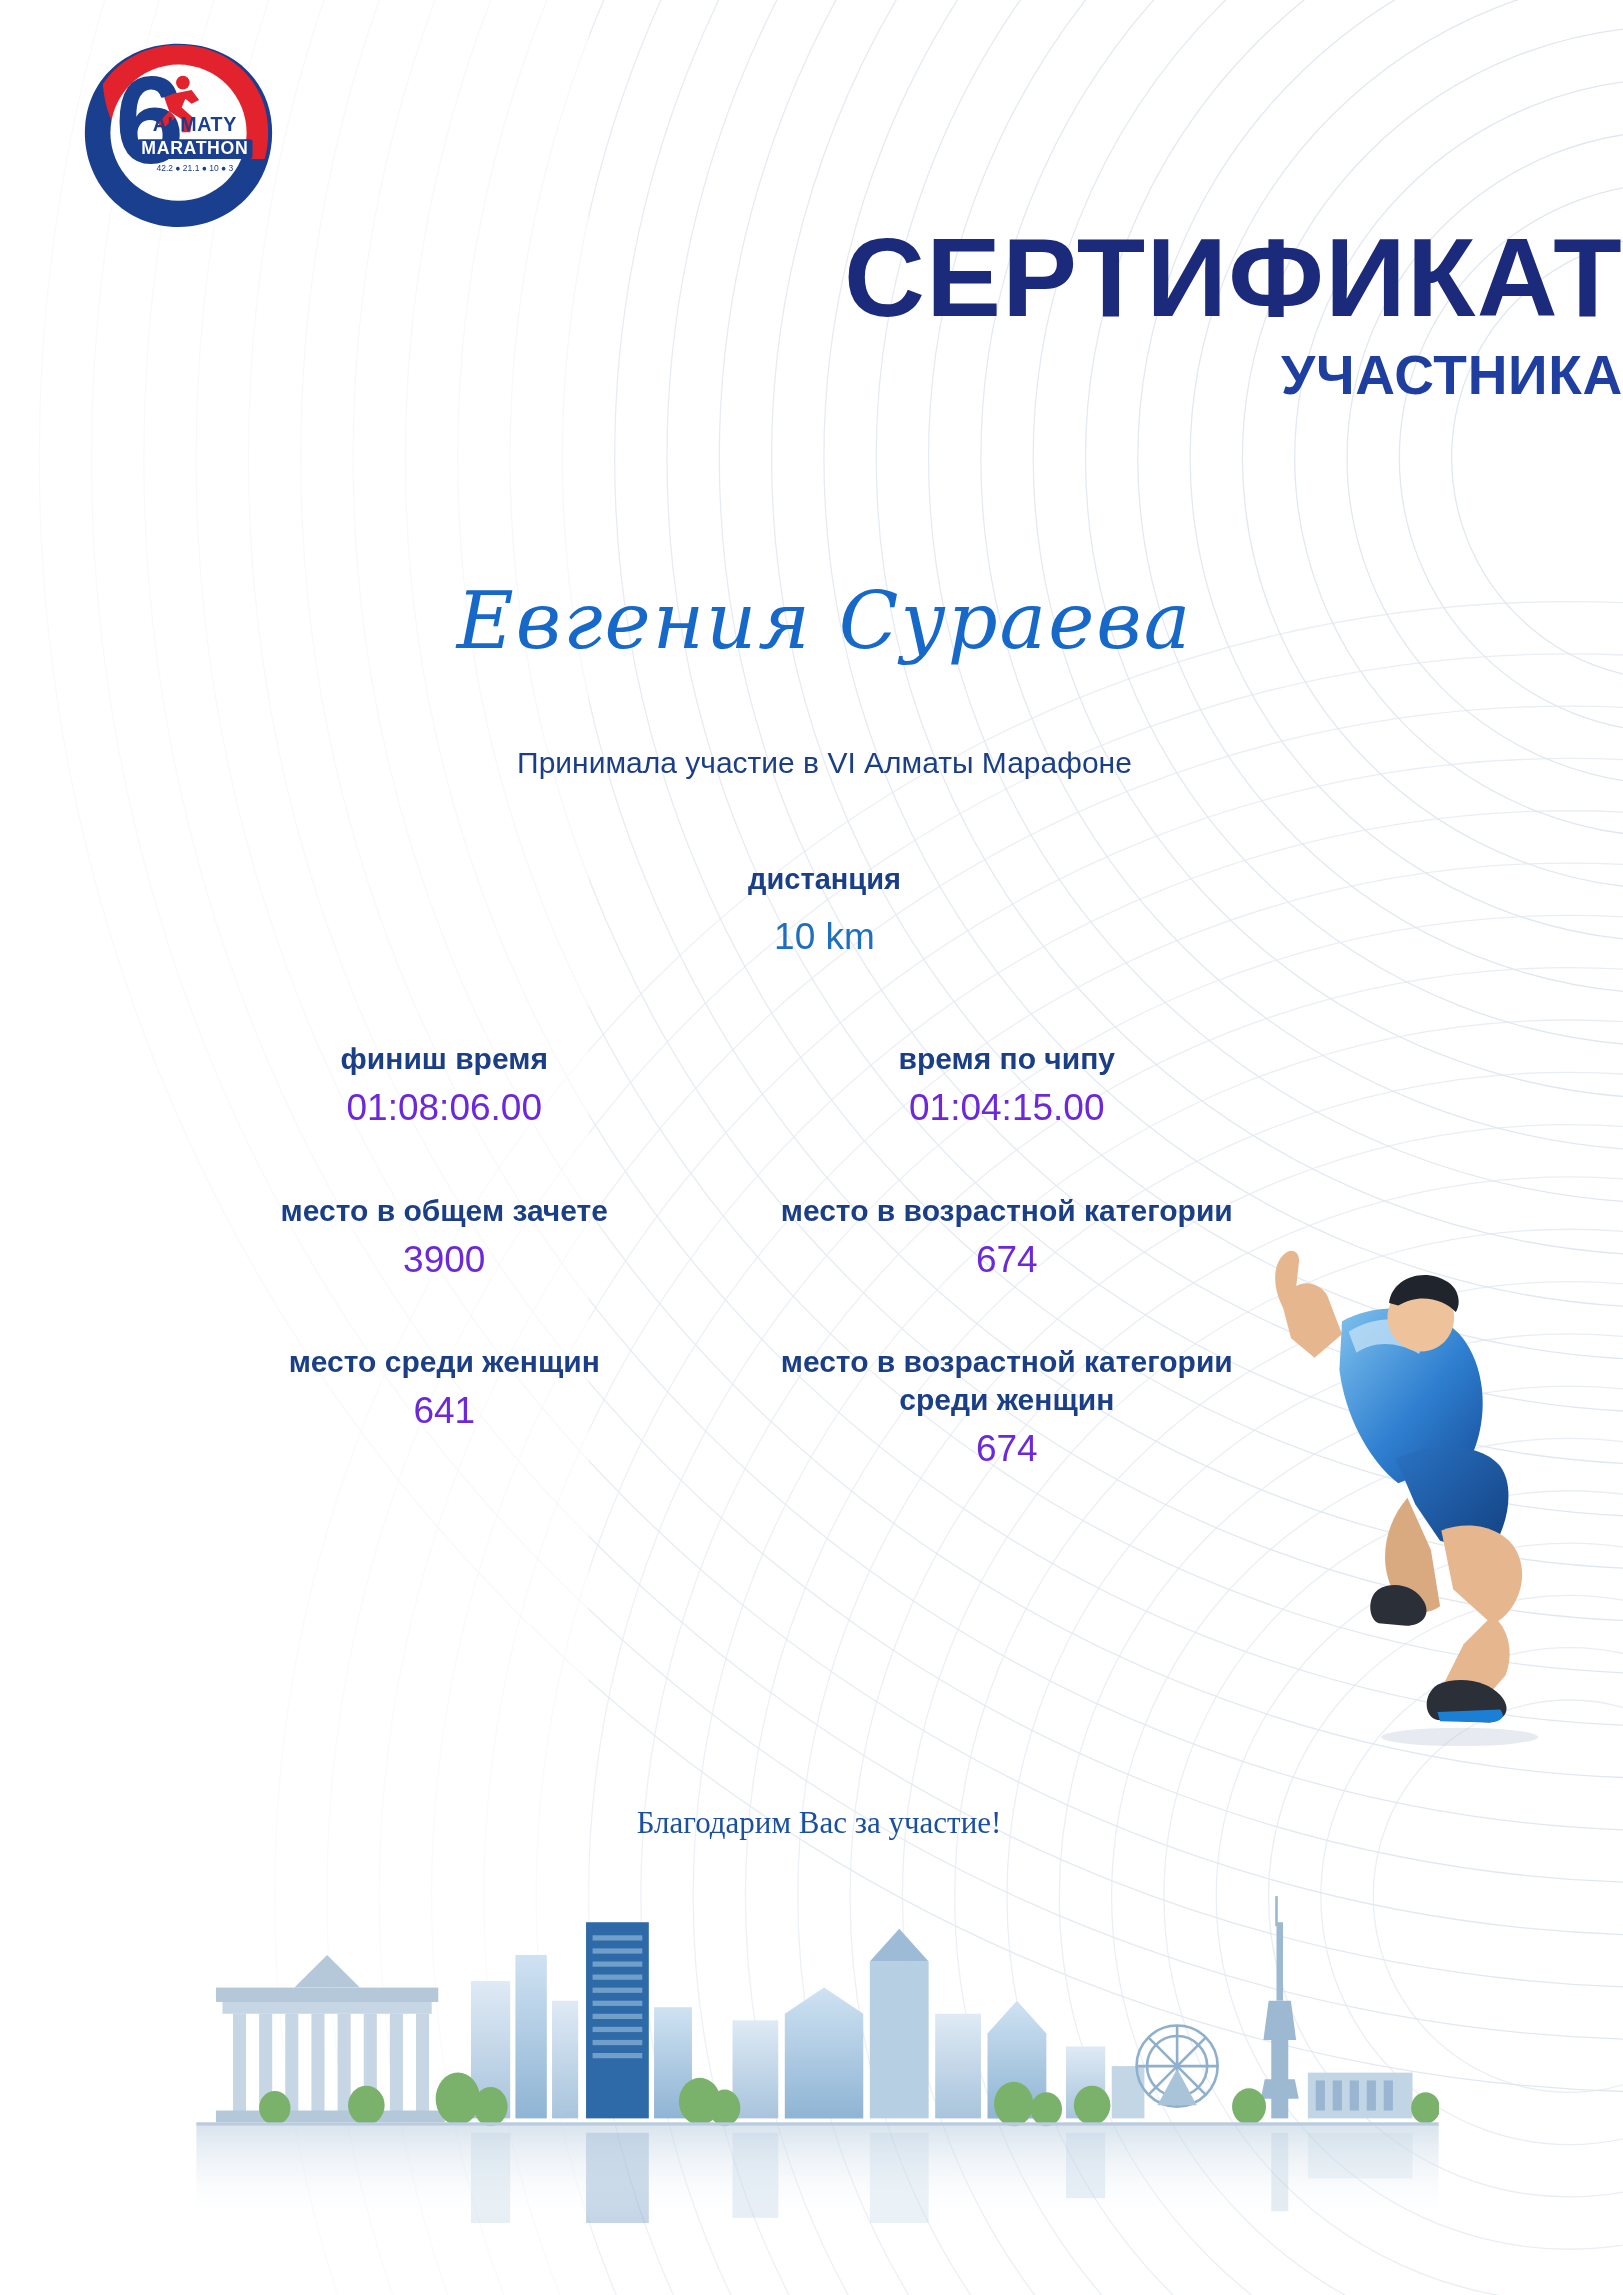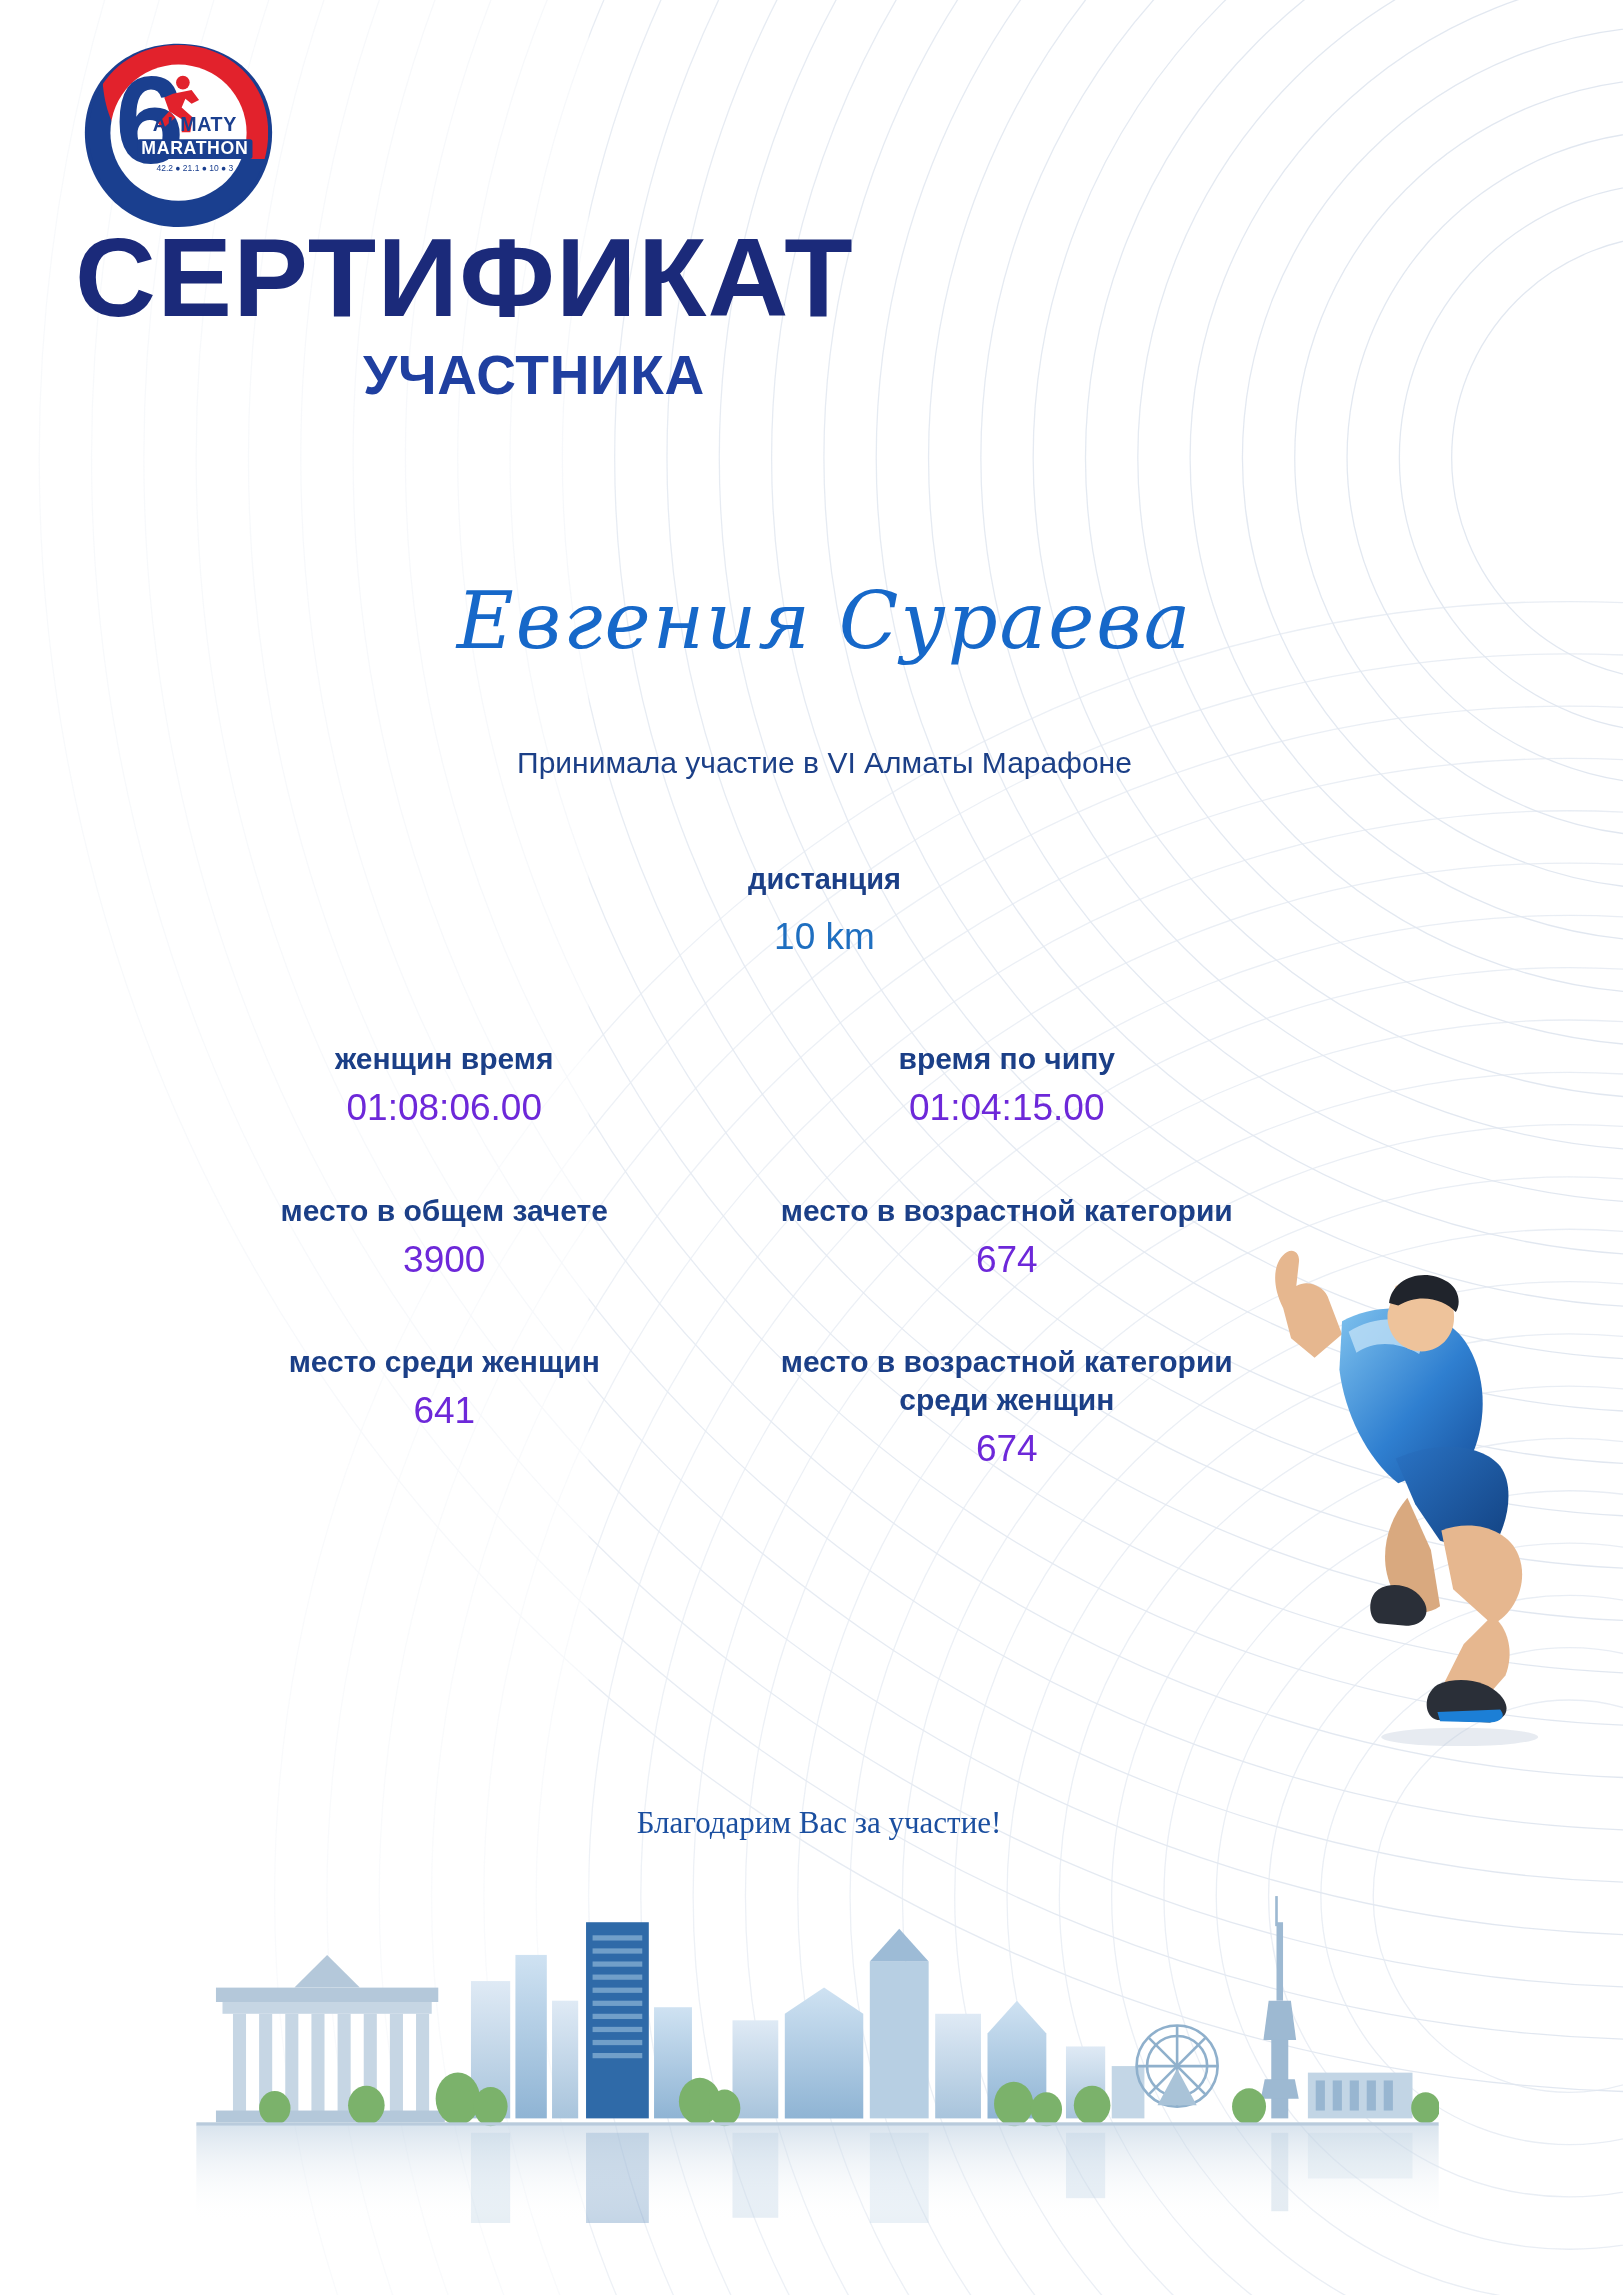--- a/index.html
+++ b/index.html
@@ -35,21 +35,21 @@
     height: 190px;
   }
   .logo svg { display:block; width:100%; height:100%; }
 
   
   .title-block {
     position: absolute;
     left: 0;
     right: 0;
     top: 222px;
-    text-align: left;
+    text-align: right;
     padding-left: 36px;
   }
   .title-main {
     font-family: "Liberation Sans", sans-serif;
     font-weight: bold;
     font-size: 112px;
     letter-spacing: 1.3px;
     color: #1b2a7a;
     line-height: 1;
     margin: 0;
@@ -309,21 +309,21 @@
 
   <div class="participated">Принимала участие в VI Алматы Марафоне</div>
 
   <div class="distance-label">дистанция</div>
   <div class="distance-value">10 km</div>
 
   <div class="stats">
 
     <div class="stat-row row-gap-lg">
       <div class="stat-cell">
-        <div class="stat-label">женщин время</div>
+        <div class="stat-label">финиш время</div>
         <div class="stat-value">01:08:06.00</div>
       </div>
       <div class="stat-cell">
         <div class="stat-label">время по чипу</div>
         <div class="stat-value">01:04:15.00</div>
       </div>
     </div>
 
     <div class="stat-row row-gap-lg">
       <div class="stat-cell">

